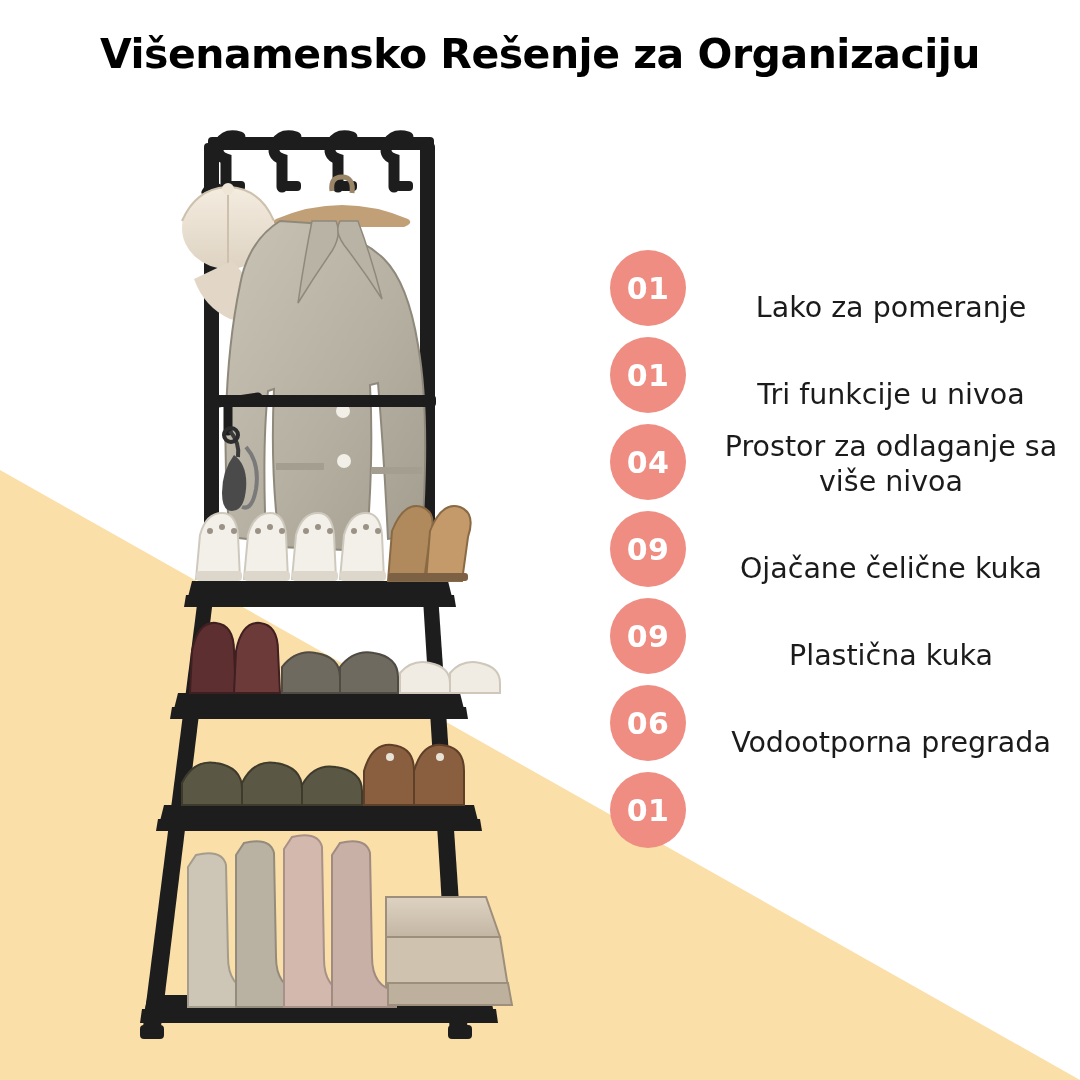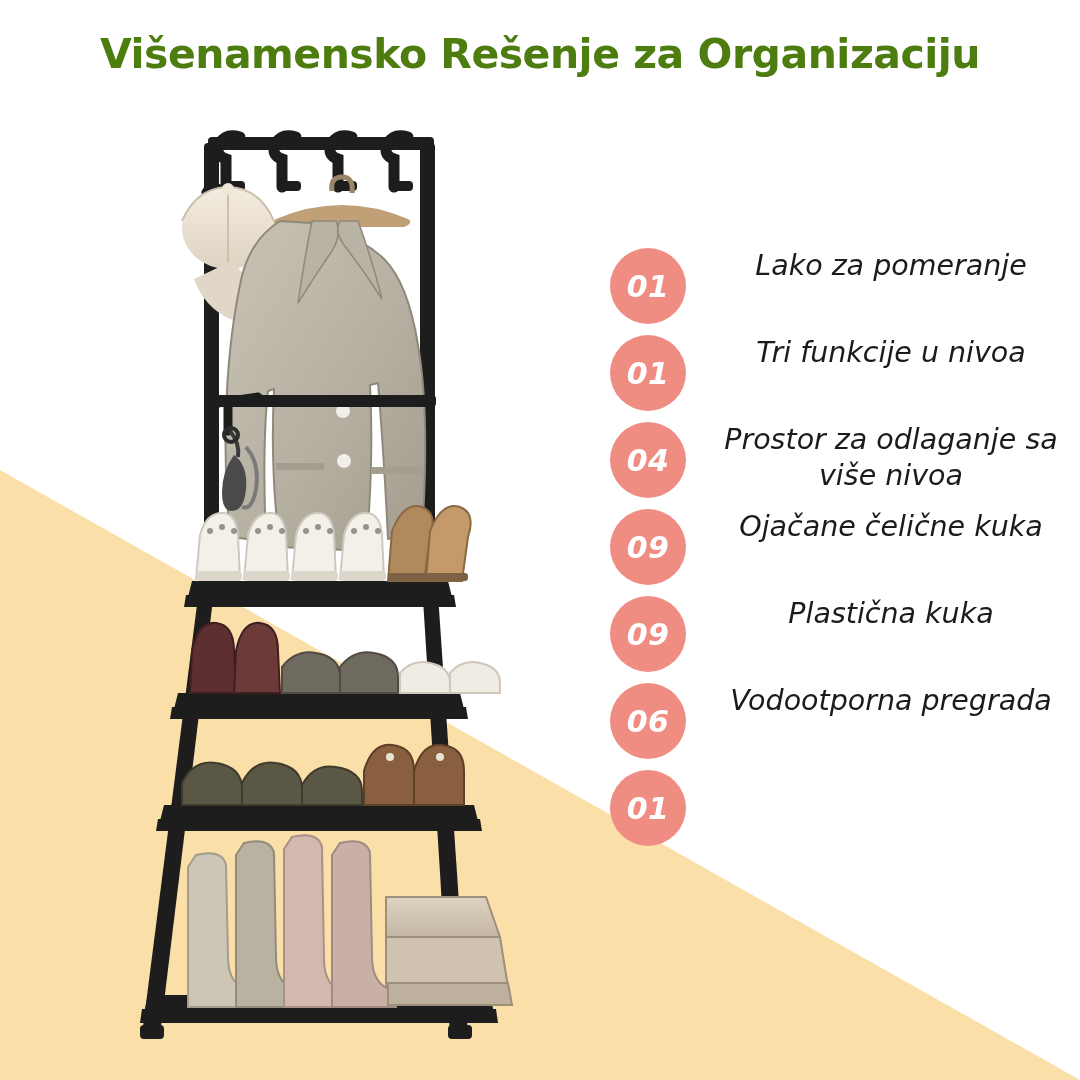--- a/index.html
+++ b/index.html
@@ -24,36 +24,35 @@
     pointer-events: none;
   }
   .title {
     position: absolute;
     left: 0; top: 30px;
     width: 1080px;
     text-align: center;
     font-size: 41px;
     font-weight: 700;
     letter-spacing: -0.5px;
-    color: #4d7c0f;
+    color: #000000;
     z-index: 5;
   }
   
   .features {
     position: absolute;
     left: 610px; top: 248px;
     width: 470px;
     z-index: 6;
   }
   .feature {
     display: flex;
-    align-items: flex-start;
+    align-items: flex-end;
     margin-bottom: 9px;
     min-height: 78px;
-    font-style: italic;
   }
   .badge {
     flex: 0 0 auto;
     width: 76px; height: 76px;
     border-radius: 50%;
     background: #ef8d82;
     display: flex;
     align-items: center;
     justify-content: center;
     color: #ffffff;

